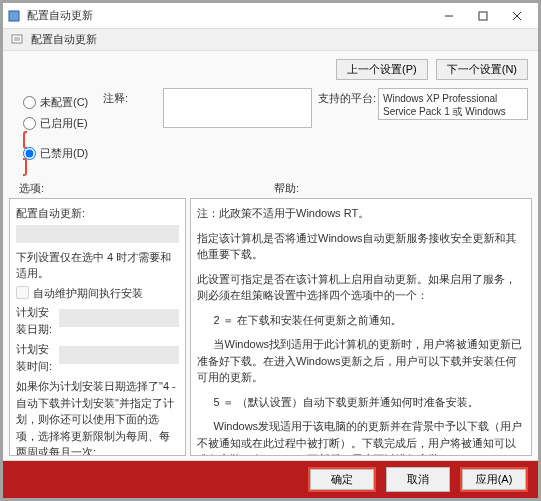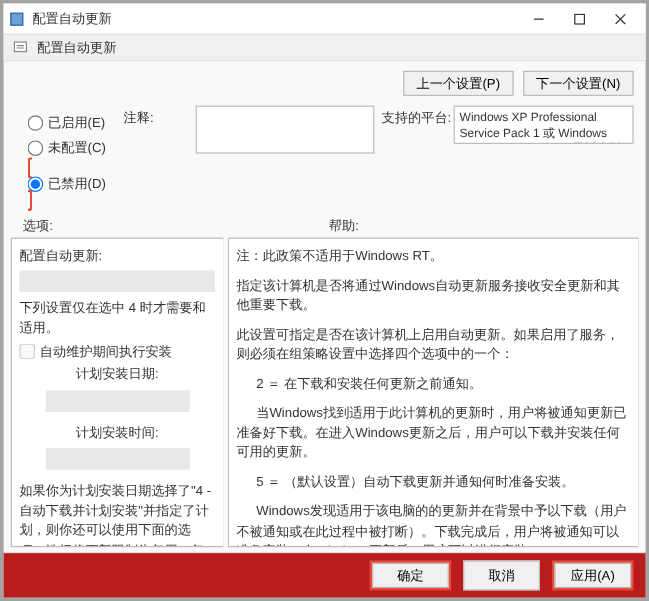--- a/index.html
+++ b/index.html
@@ -25,21 +25,21 @@
   .platform-box { flex: 1; border: 1px solid #bbb; background: #fff; font-size: 10px; padding: 3px 4px; line-height: 1.3; height: 32px; overflow: hidden; }
   .mid-labels { display: flex; padding: 6px 10px 2px 16px; font-size: 11px; gap: 41px; }
   .mid-labels .left { width: 214px; }
   .main-panels { display: flex; flex: 1; padding: 0 6px 4px 6px; gap: 4px; min-height: 0; }
   .panel { border: 1px solid #bbb; background: #fff; padding: 6px; font-size: 11px; line-height: 1.5; overflow-y: auto; }
   .panel.left { width: 177px; flex-shrink: 0; }
   .panel.right { flex: 1; }
   .opt-label { margin-bottom: 3px; }
   .placeholder-input { width: 100%; height: 18px; background: #e8e8e8; border: none; margin-bottom: 6px; }
   .placeholder-input.narrow { width: 120px; display: inline-block; }
-  .inline-row { display: flex; align-items: center; gap: 4px; margin-bottom: 4px; flex-direction: column; }
+  .inline-row { display: flex; align-items: center; gap: 4px; margin-bottom: 4px; }
   .checkbox-row { display: flex; align-items: center; gap: 4px; margin: 3px 0; }
   .panel p { margin-bottom: 8px; }
   .panel p.indent { text-indent: 1.5em; }
   .footer { display: flex; justify-content: flex-end; gap: 10px; padding: 6px 10px; border-top: 1px solid #ddd; background: #b91c1c; }
   .footer .btn { min-width: 64px; }
   .red-box { border: 2px solid #e84a3a; padding: 0; }
   .red-box .btn { border: 1px solid #bbb; }
   
   .panel::-webkit-scrollbar { width: 14px; }
   .panel::-webkit-scrollbar-thumb { background: #ccc; border: 1px solid #bbb; }
@@ -88,25 +88,25 @@
 
   <div class="navarea">
     <button class="btn">上一个设置(P)</button>
     <button class="btn">下一个设置(N)</button>
   </div>
 
   <div class="config-row">
     <div class="left-col radio-group">
       <label class="radio-item">
         <input type="radio" name="state" style="">
-        <span>已启用(E)</span>
+        <span>未配置(C)</span>
       </label>
       <label class="radio-item">
         <input type="radio" name="state" style="">
-        <span>未配置(C)</span>
+        <span>已启用(E)</span>
       </label>
       <span class="highlight">
         <label class="radio-item" style="padding:0">
           <input type="radio" name="state" checked="" style="">
           <span>已禁用(D)</span>
         </label>
       </span>
     </div>
     <div style="flex:1; display:flex; flex-direction:row; gap:6px;">
       <div style="display:flex; align-items:flex-start;">

